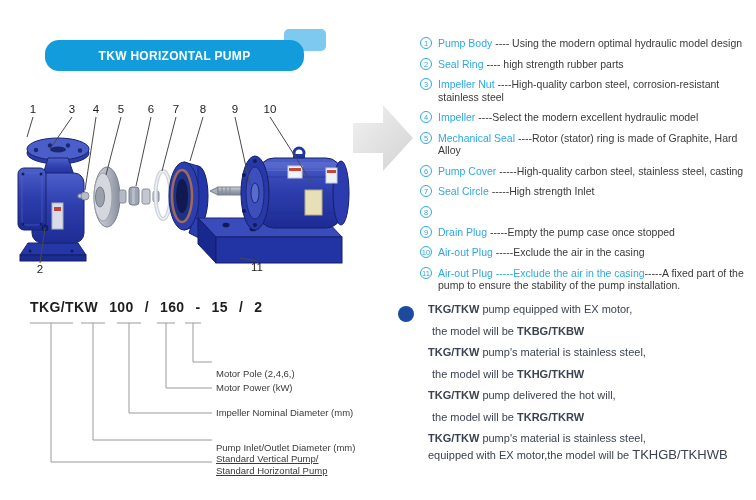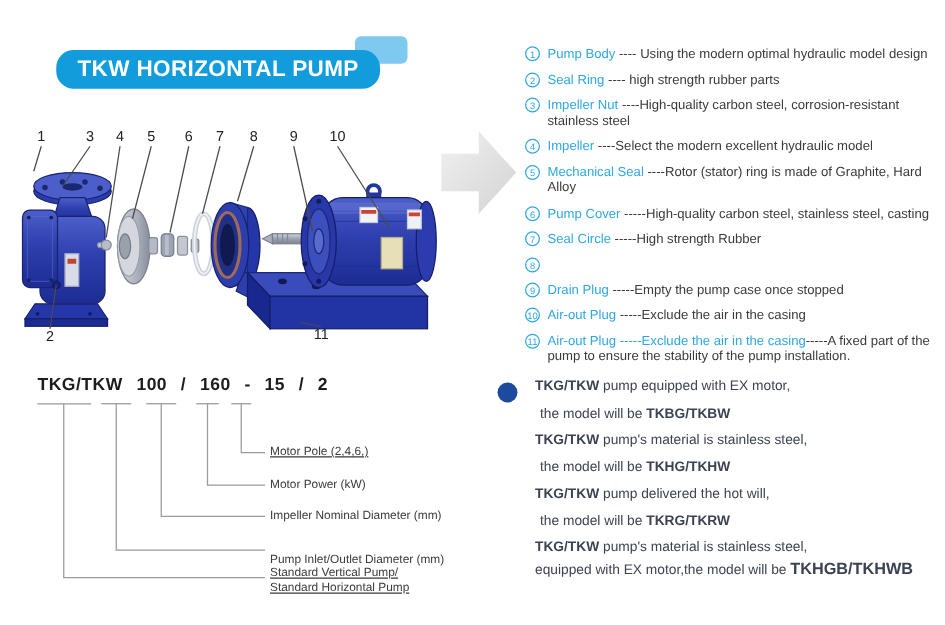--- a/index.html
+++ b/index.html
@@ -4,21 +4,21 @@
 <style>
   * { margin:0; padding:0; box-sizing:border-box; }
   body { font-family:"Liberation Sans", sans-serif; background:#fff; }
   #page { position:relative; width:756px; height:500px; background:#ffffff; overflow:hidden; }
 
   
   .banner-accent { position:absolute; left:284px; top:29px; width:42px; height:22px;
     background:#7ec9ef; border-radius:5px; }
   .banner { position:absolute; left:45px; top:40px; width:259px; height:31px;
     background:#129cdb; border-radius:14px; display:flex; align-items:center; justify-content:center;
-    color:#fff; font-weight:bold; font-size:18px; letter-spacing:.3px; }
+    color:#fff; font-weight:bold; font-size:12px; letter-spacing:.3px; }
 
   
   #diagram { position:absolute; left:12px; top:95px; }
   .callout-line { stroke:#4a4a4a; stroke-width:1; fill:none; }
   .callout-num { font-family:"Liberation Sans",sans-serif; font-size:11.5px; fill:#222; }
 
   
   #parts-list { position:absolute; left:420px; top:37px; width:336px; }
   .part-item { display:flex; align-items:flex-start; margin-bottom:8px; font-size:10.5px; line-height:12.5px; color:#3a3a3a; }
   .part-badge { flex:0 0 auto; width:12px; height:12px; border:1px solid #2fa8e1; border-radius:50%;
@@ -35,21 +35,21 @@
   .code-label { position:absolute; left:216px; font-size:9.5px; color:#3a3a3a; white-space:pre-line; line-height:11.5px; }
 
   
   #notes { position:absolute; left:398px; top:303px; width:348px; }
   .note-bullet { position:absolute; left:0; top:3px; width:16px; height:16px; border-radius:50%; background:#1b4a9e; }
   #note-lines { margin-left:30px; }
   .note-line { font-size:11px; line-height:13px; color:#3b4252; margin-bottom:8.5px; }
   .note-line.indent { padding-left:4px; }
   .note-line.tight { margin-bottom:3px; }
   .note-line b { font-weight:bold; }
-  .note-line .big { font-size:13px; font-weight:bold; }
+  .note-line .big { font-size:13px; font-weight:normal; }
 </style>
 </head>
 <body>
 
 <div id="page">
 
   <div class="banner-accent"></div>
   <div class="banner">TKW HORIZONTAL PUMP</div>
 
   <svg id="diagram" width="420" height="200" viewBox="0 0 420 200">
@@ -220,21 +220,21 @@
       <div class="part-item">
         <span class="part-badge">5</span>
         <span><span class="part-name">Mechanical Seal</span><span class="part-desc"> ----Rotor (stator) ring is made of Graphite, Hard Alloy</span></span>
       </div>
       <div class="part-item">
         <span class="part-badge">6</span>
         <span><span class="part-name">Pump Cover</span><span class="part-desc"> -----High-quality carbon steel, stainless steel, casting</span></span>
       </div>
       <div class="part-item">
         <span class="part-badge">7</span>
-        <span><span class="part-name">Seal Circle</span><span class="part-desc"> -----High strength Rubber</span></span>
+        <span><span class="part-name">Seal Circle</span><span class="part-desc"> -----High strength Inlet</span></span>
       </div>
       <div class="part-item">
         <span class="part-badge">8</span>
       </div>
       <div class="part-item">
         <span class="part-badge">9</span>
         <span><span class="part-name">Drain Plug</span><span class="part-desc"> -----Empty the pump case once stopped</span></span>
       </div>
       <div class="part-item">
         <span class="part-badge">10</span>
@@ -263,21 +263,21 @@
     <line class="tree-line" x1="89" y1="7" x2="113" y2="7"></line>
     <line class="tree-line" x1="129" y1="7" x2="147" y2="7"></line>
     <line class="tree-line" x1="157" y1="7" x2="173" y2="7"></line>
     <polyline class="tree-line" points="23,7 23,146 184,146"></polyline>
     <polyline class="tree-line" points="65,7 65,124 184,124"></polyline>
     <polyline class="tree-line" points="101,7 101,97 184,97"></polyline>
     <polyline class="tree-line" points="138,7 138,72 184,72"></polyline>
     <polyline class="tree-line" points="165,7 165,46 184,46"></polyline>
   </svg>
   <div id="code-labels">
-      <div class="code-label" style="top: 356px; text-decoration: underline;">Motor Pole (2,4,6,)</div>
+      <div class="code-label" style="top: 368px;">Motor Pole (2,4,6,)</div>
       <div class="code-label" style="top: 382px;">Motor Power  (kW)</div>
       <div class="code-label" style="top: 407px;">Impeller Nominal Diameter (mm)</div>
       <div class="code-label" style="top: 442px;">Pump Inlet/Outlet Diameter (mm)</div>
       <div class="code-label" style="top: 453px; text-decoration: underline;">Standard Vertical Pump/
 Standard  Horizontal Pump</div>
     </div>
 
   <div id="notes">
     <div class="note-bullet"></div>
     <div id="note-lines">

